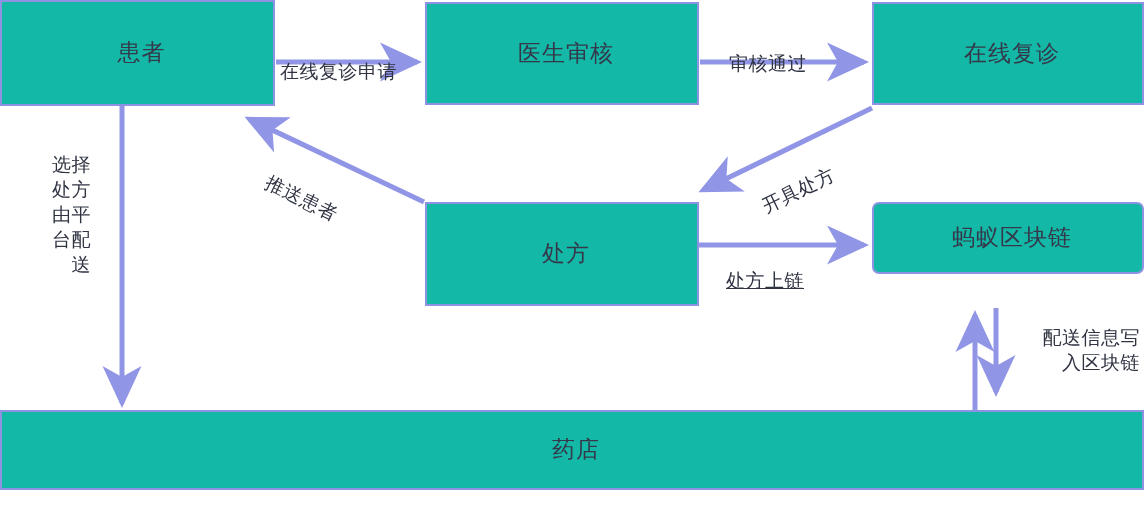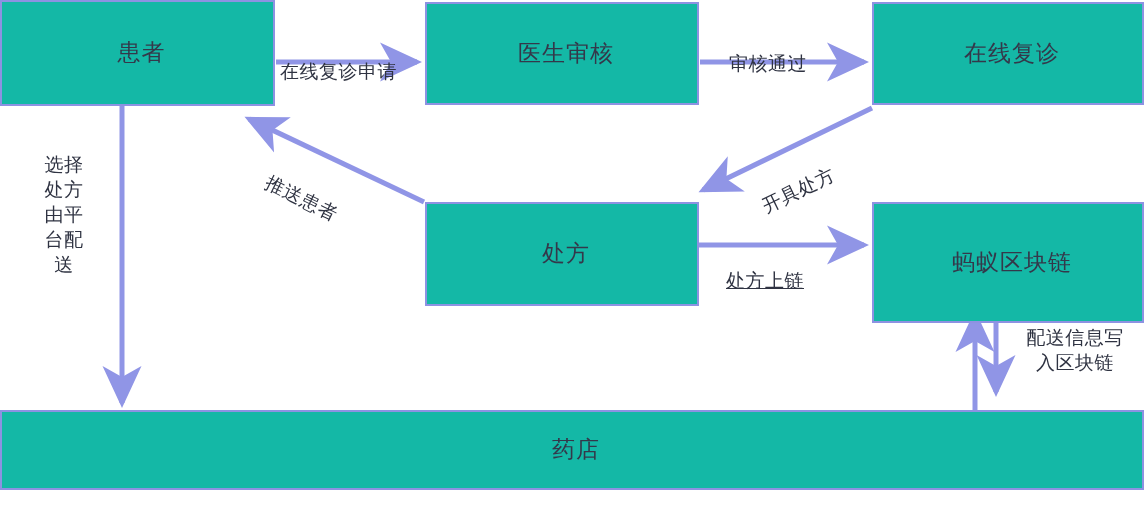--- a/index.html
+++ b/index.html
@@ -34,21 +34,21 @@
     line-height: 1.2;
   }
   .edge-label {
     position: absolute;
     color: #2f3342;
     font-size: 19px;
     line-height: 1.32;
     white-space: pre-line;
     letter-spacing: 0.5px;
   }
-  .edge-label.center { text-align: center; }
+  .edge-label.center { text-align: right; }
   .edge-label.rot-left {
     transform-origin: left top;
   }
   svg.edges {
     position: absolute;
     left: 0;
     top: 0;
     width: 1144px;
     height: 518px;
     overflow: visible;
@@ -92,21 +92,21 @@
   </div>
 
   <div class="node" style="left:425px; top:2px; width:274px; height:103px;">
     <span class="node-label">医生审核</span>
   </div>
 
   <div class="node" style="left:425px; top:202px; width:274px; height:104px;">
     <span class="node-label">处方</span>
   </div>
 
-  <div class="node" style="left:872px; top:202px; width:272px; height:121px;">
+  <div class="node" style="left:872px; top:202px; width:272px; height:72px;border-radius:7px;">
     <span class="node-label">蚂蚁区块链</span>
   </div>
 
   <div class="node" style="left:0px; top:410px; width:1144px; height:80px;">
     <span class="node-label">药店</span>
   </div>
 
   <div class="edge-label" style="left:280px; top:23px;margin-top:36px;">在线复诊申请</div>
 
   <div class="edge-label" style="left:729px; top:19px;margin-top:32px;">审核通过</div>

